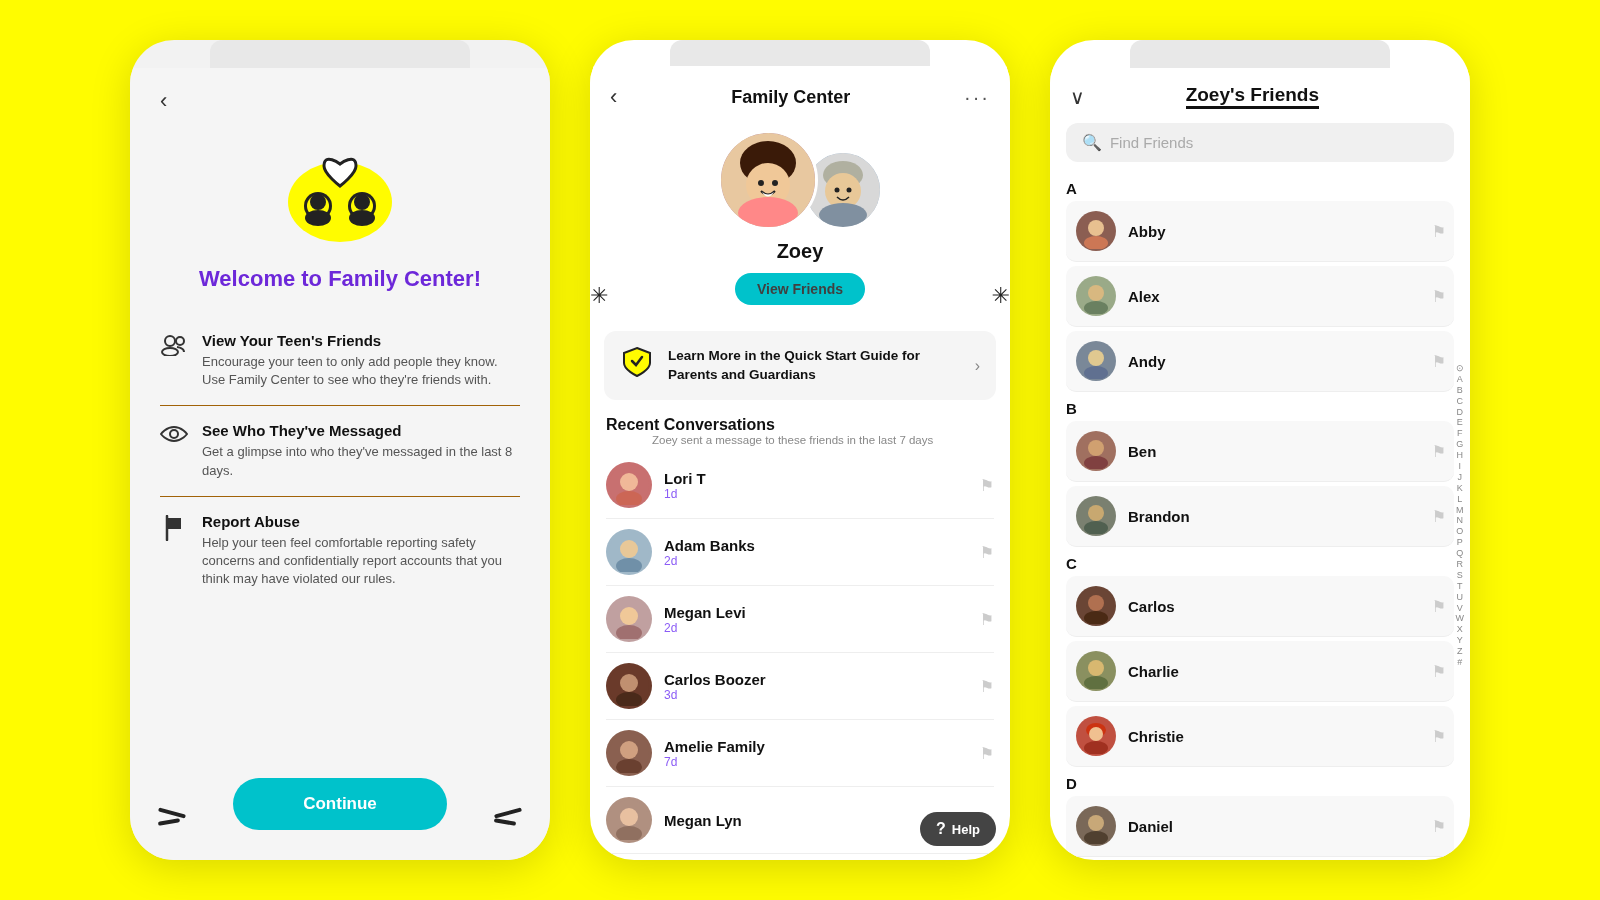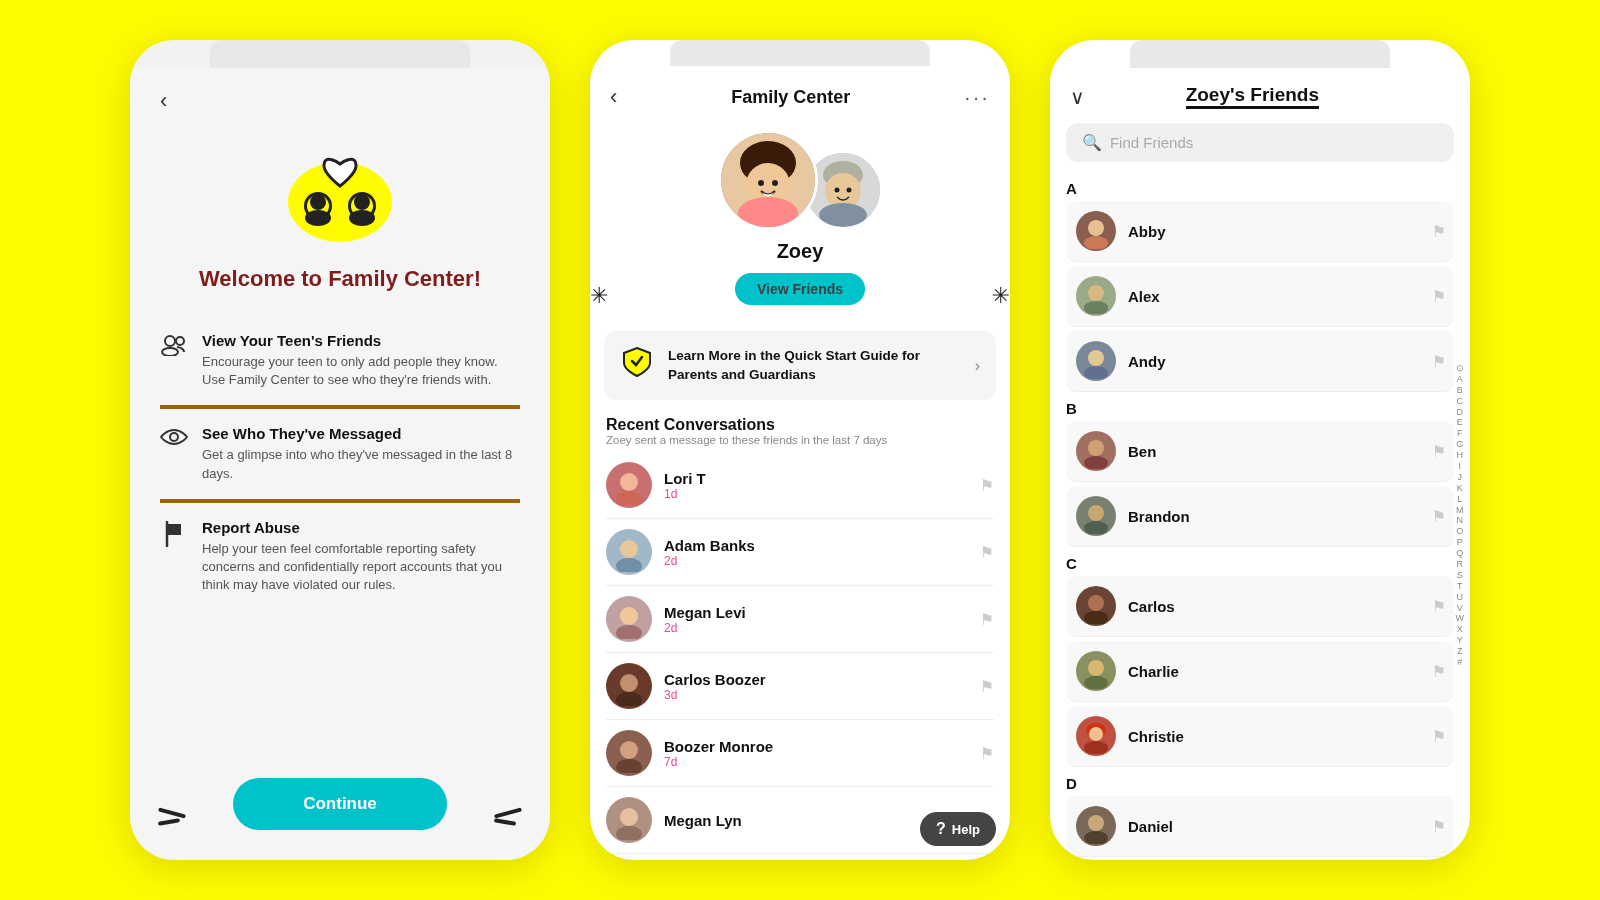--- a/index.html
+++ b/index.html
@@ -52,38 +52,38 @@
       margin-bottom: 10px;
     }
 
     .family-icon {
       margin: 10px 0 18px;
     }
 
     .phone1-title {
       font-size: 22px;
       font-weight: 700;
-      color: #7f1d1d;
+      color: #6d28d9;
       margin-bottom: 24px;
       text-align: center;
     }
 
     .feature-list {
       width: 100%;
       display: flex;
       flex-direction: column;
       gap: 0;
     }
 
     .feature-item {
       display: flex;
       align-items: flex-start;
       gap: 14px;
       padding: 16px 0;
-      border-bottom: 4px solid #a16207;
+      border-bottom: 1px solid #a16207;
     }
 
     .feature-item:last-child {
       border-bottom: none;
     }
 
     .feature-icon {
       font-size: 22px;
       min-width: 28px;
       text-align: center;
@@ -257,20 +257,21 @@
     .recent-title {
       font-size: 16px;
       font-weight: 700;
       color: #111;
     }
 
     .recent-subtitle {
       font-size: 11.5px;
       color: #888;
       margin-bottom: 6px;
+      margin-left: 46px;
     }
 
     .conversation-item {
       display: flex;
       align-items: center;
       gap: 12px;
       padding: 10px 0;
       border-bottom: 1px solid #eee;
       position: relative;
     }
@@ -292,21 +293,21 @@
     }
 
     .conv-name {
       font-size: 15px;
       font-weight: 600;
       color: #111;
     }
 
     .conv-time {
       font-size: 12px;
-      color: #ec4899;
+      color: #8b5cf6;
     }
 
     .conv-flag {
       font-size: 16px;
       color: #ccc;
     }
 
     .help-btn {
       position: absolute;
       bottom: 14px;
@@ -687,21 +688,21 @@
 
     <div class="conversation-item">
       <div class="conv-avatar av-amelie">
         <svg width="40" height="40" viewBox="0 0 40 40">
           <circle cx="20" cy="20" r="20" fill="#8a6050"></circle>
           <circle cx="20" cy="17" r="9" fill="#d0a080"></circle>
           <ellipse cx="20" cy="34" rx="13" ry="8" fill="#6a4030"></ellipse>
         </svg>
       </div>
       <div class="conv-info">
-        <div class="conv-name">Boozer Monroe</div>
+        <div class="conv-name">Amelie Family</div>
         <div class="conv-time">7d</div>
       </div>
       <div class="conv-flag">⚑</div>
     </div>
 
     <div class="conversation-item">
       <div class="conv-avatar av-sarah">
         <svg width="40" height="40" viewBox="0 0 40 40">
           <circle cx="20" cy="20" r="20" fill="#b09080"></circle>
           <circle cx="20" cy="17" r="9" fill="#e8c0a0"></circle>

